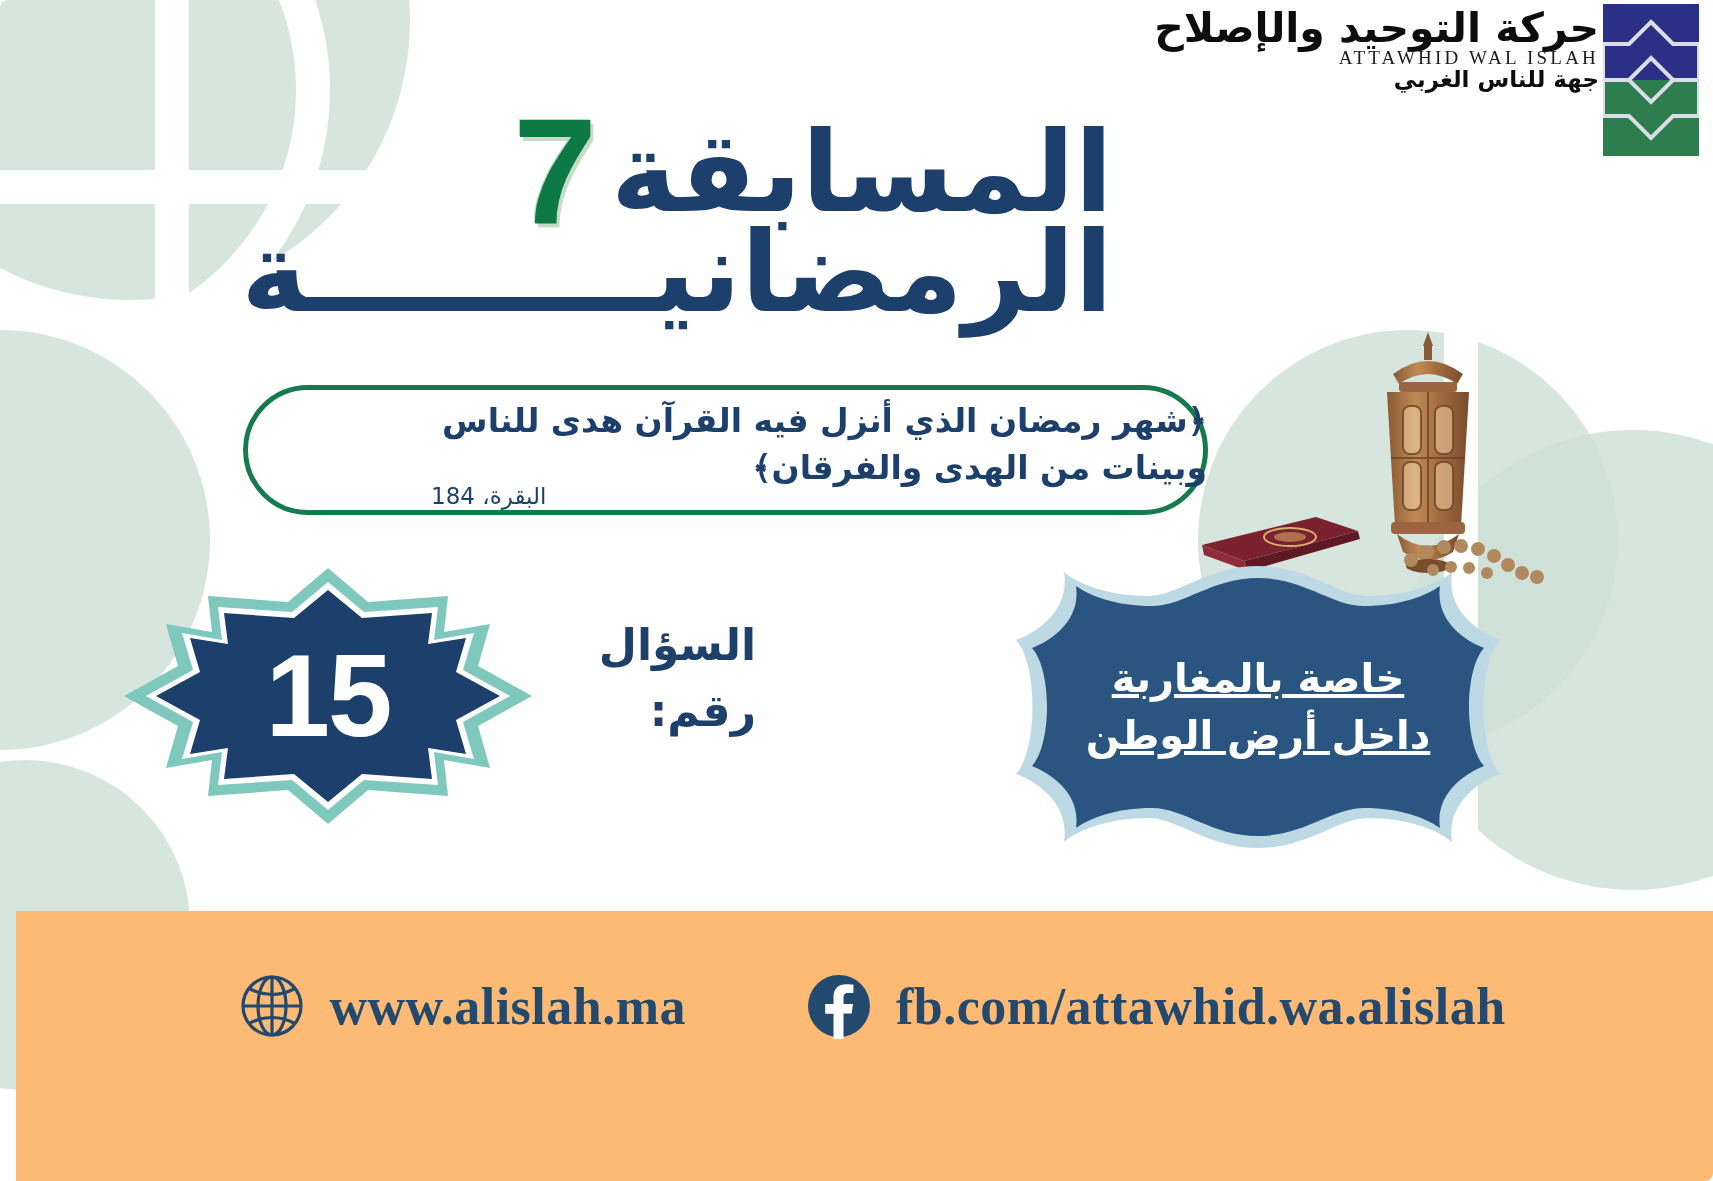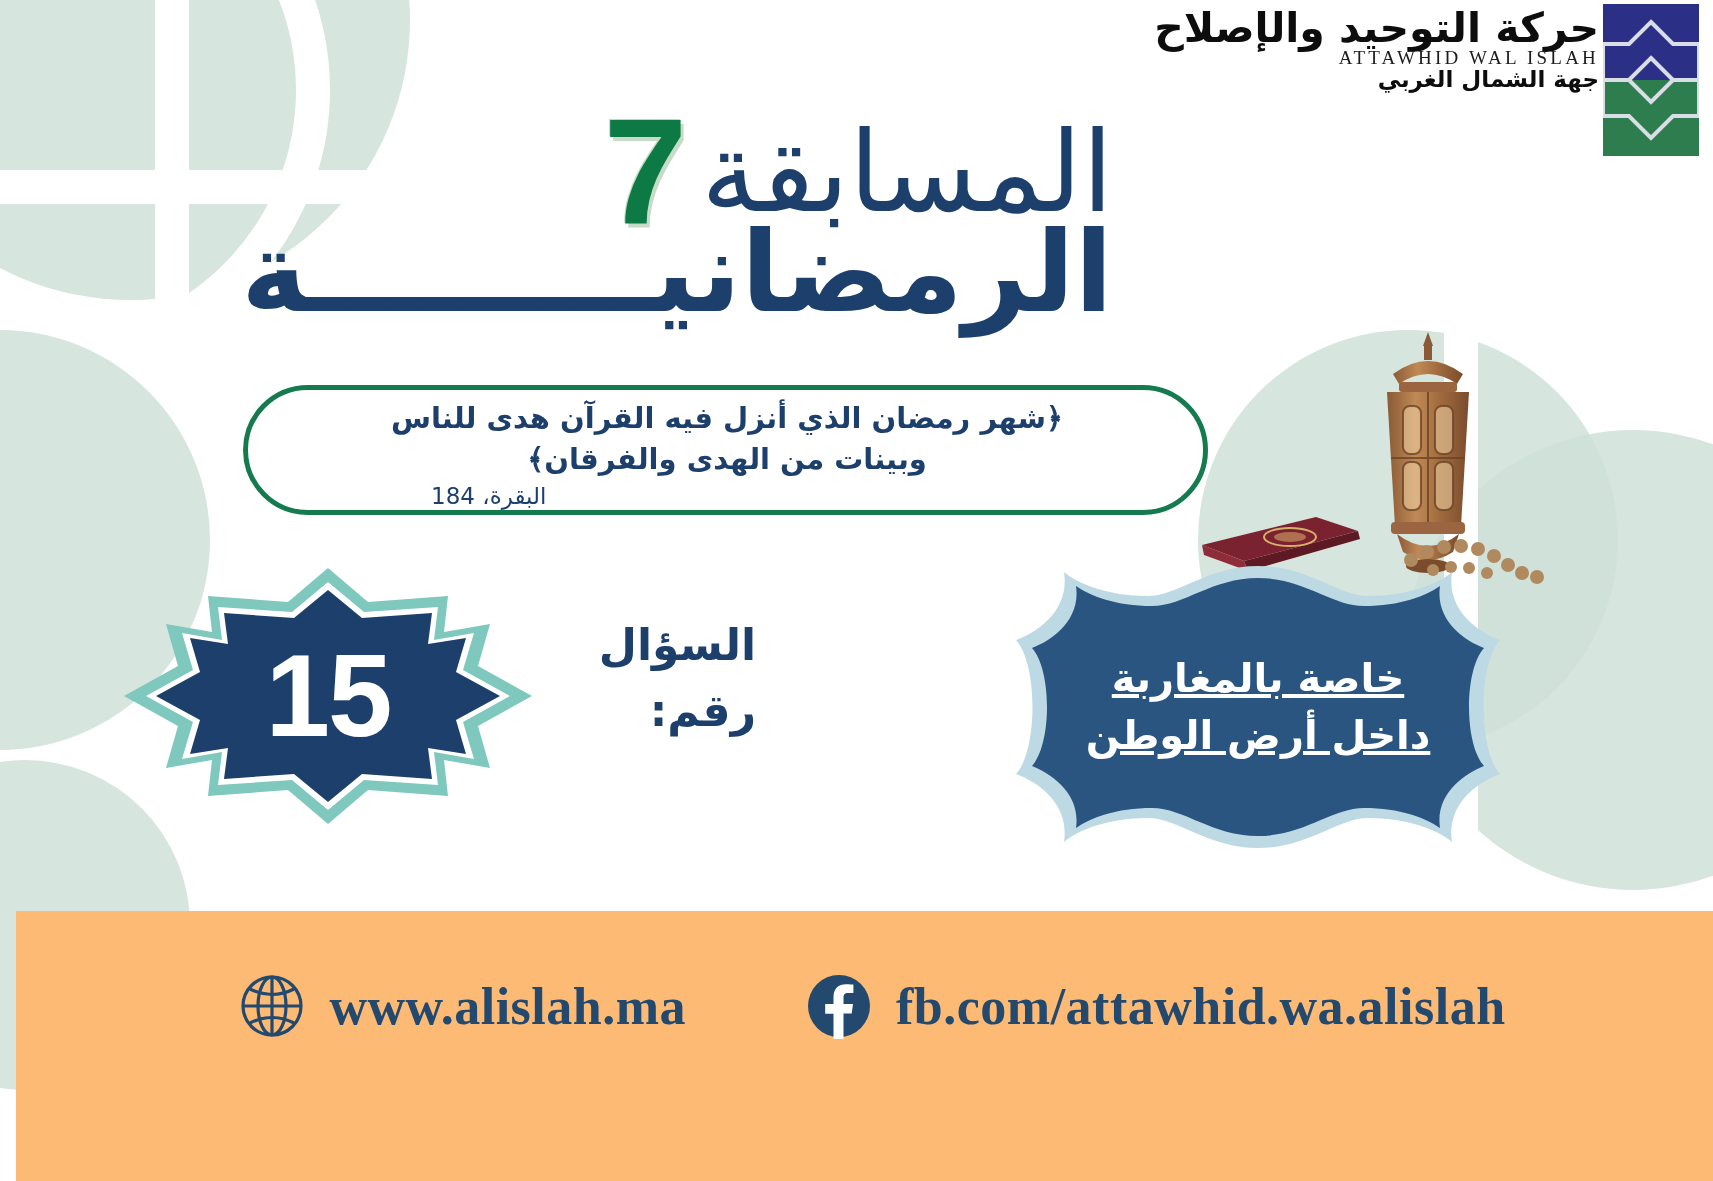--- a/index.html
+++ b/index.html
@@ -3,21 +3,21 @@
 <meta charset="utf-8">
 <title>Ramadan Competition Card</title>
 <style>
   html,body{margin:0;padding:0;}
   body{
     width:1713px;height:1181px;
     background:#ffffff;
     font-family:"DejaVu Sans","Liberation Sans",sans-serif;
     overflow:hidden;
   }
-  .card{position:relative;width:1713px;height:1181px;background:#fff;overflow:hidden;}
+  .card{position:relative;width:1713px;height:1181px;background:#fff;overflow:hidden;border-radius:8px;}
 
   
   .bg-layer{position:absolute;inset:0;pointer-events:none;}
   .bg-blob{position:absolute;background:#cfe0d8;opacity:.85;}
 
   .blob-tl-circle{
     left:-150px;top:-260px;width:560px;height:560px;border-radius:50%;
   }
   .blob-tl-mask-v{
     position:absolute;left:155px;top:-280px;width:34px;height:620px;background:#fff;
@@ -64,21 +64,21 @@
   
   .title-wrap{
     position:absolute;right:600px;top:105px;width:720px;
     direction:rtl;text-align:right;color:#1d3f6b;
   }
   .title-line{
     display:flex;align-items:center;justify-content:flex-start;
     flex-direction:row;
   }
   .title-main{
-    font-size:112px;font-weight:400;color:#1d3f6b;line-height:1.02;
+    font-size:112px;font-weight:700;color:#1d3f6b;line-height:1.02;
     letter-spacing:-2px;white-space:nowrap;
   }
   .title-seven{
     font-size:150px;font-weight:700;color:#0d7a46;line-height:.9;
     margin-right:14px;margin-left:6px;
     text-shadow:3px 4px 0 #c7dcc6, -1px -1px 0 #bcd9bd;
     font-family:"Liberation Sans","DejaVu Sans",sans-serif;
   }
   .title-line2{
     font-size:112px;font-weight:700;color:#1d3f6b;line-height:1.0;
@@ -86,22 +86,22 @@
   }
 
   
   .verse-box{
     position:absolute;left:243px;top:385px;width:965px;height:130px;
     border:5px solid #157a4e;border-radius:70px;background:rgba(255,255,255,.72);
     box-sizing:border-box;
   }
   .verse-text{
     position:absolute;left:247px;top:398px;width:960px;
-    direction:rtl;text-align:center;color:#1d3f6b;
-    font-size:29px;line-height:1.42;font-weight:600;
+    direction:rtl;color:#1d3f6b;
+    font-size:33px;line-height:1.42;font-weight:600;
     font-family:"DejaVu Sans","Liberation Sans",sans-serif;
   }
   .verse-line{white-space:nowrap;}
   .verse-cite{
     position:absolute;left:431px;top:483px;color:#1d3f6b;
     font-size:23px;font-weight:400;direction:rtl;
   }
 
   
   .scene{position:absolute;right:150px;top:330px;width:360px;height:270px;}
@@ -161,21 +161,21 @@
     <div class="bg-blob blob-right-1"></div>
     <div class="bg-blob blob-right-2"></div>
     <div class="blob-right-mask"></div>
     <div class="bg-blob blob-bl"></div>
   </div>
 
   <div class="logo">
     <div class="logo-text">
       <div class="logo-ar-1">حركة التوحيد والإصلاح</div>
       <div class="logo-lat">ATTAWHID WAL ISLAH</div>
-      <div class="logo-ar-2">جهة الشمال الغربي</div>
+      <div class="logo-ar-2">جهة للناس الغربي</div>
     </div>
     <div class="logo-mark">
       <svg width="96" height="152" viewBox="0 0 96 152">
         <rect x="0" y="0" width="96" height="76" fill="#2b2f86"></rect>
         <rect x="0" y="76" width="96" height="76" fill="#2e7d4f"></rect>
         <g fill="none" stroke="#d9dde6" stroke-width="4">
           <path d="M48 18 L70 40 L96 40 L96 76 L70 76 L48 98 L26 76 L0 76 L0 40 L26 40 Z"></path>
           <path d="M48 54 L70 76 L96 76 L96 112 L70 112 L48 134 L26 112 L0 112 L0 76 L26 76 Z"></path>
         </g>
       </svg>

